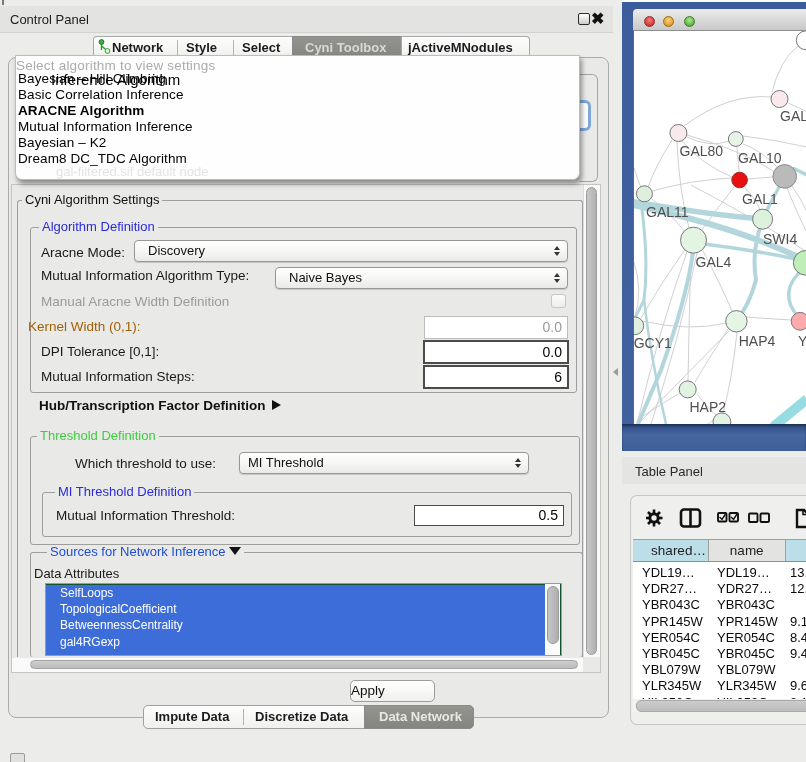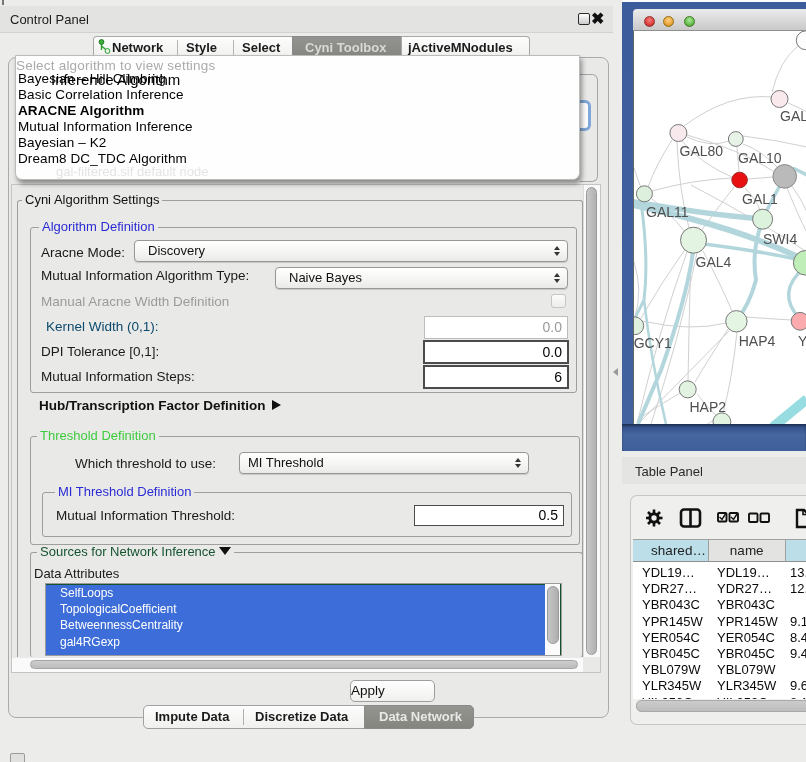--- a/index.html
+++ b/index.html
@@ -69,21 +69,21 @@
       <i class="up"></i>
       <i class="dn"></i>
     </span></div>
 <div class="lbl" style="left:41px;top:268px">Mutual Information Algorithm Type:</div>
 <div class="combo" style="left:275px;top:267px;width:291px;height:20px;line-height:20px"><span style="padding-left:13px">Naive Bayes</span><span class="ar">
       <i class="up"></i>
       <i class="dn"></i>
     </span></div>
 <div class="lbl" style="left:41px;top:294px;color:#9b9b9b">Manual Aracne Width Definition</div>
 <div class="abs" style="left:551px;top:294px;width:13px;height:12px;border:1px solid #c6c6c6;border-radius:3px;background:linear-gradient(#fcfcfc,#ededeb)"></div>
-<div class="lbl" style="left:46px;top:319px;color:#0c4a6e">Kernel Width (0,1):</div>
+<div class="lbl" style="left:28px;top:319px;color:#a16207">Kernel Width (0,1):</div>
 <div class="fld" style="left:424px;top:316px;width:144px;height:23px;border:1px solid #bdbdbd;color:#9a9a9a;line-height:21px">0.0</div>
 <div class="lbl" style="left:41px;top:344px">DPI Tolerance [0,1]:</div>
 <div class="fld" style="left:423px;top:340px;width:146px;height:24px;border:2px solid #4b4b4b;color:#000;line-height:20px">0.0</div>
 <div class="lbl" style="left:41px;top:369px">Mutual Information Steps:</div>
 <div class="fld" style="left:423px;top:365px;width:146px;height:24px;border:2px solid #4b4b4b;color:#000;line-height:20px">6</div>
 
 <div class="abs" style="left:39px;top:398px;font-size:13.5px;font-weight:bold;color:#111">Hub/Transcription Factor Definition</div>
 <div class="abs" style="left:272px;top:400px;width:0;height:0;border-top:5.5px solid transparent;border-bottom:5.5px solid transparent;border-left:9px solid #111"></div>
 
 <div class="group" style="left:30px;top:436px;width:548px;height:107px">
@@ -95,21 +95,21 @@
       <i class="dn"></i>
     </span></div>
 
 <div class="group" style="left:42px;top:492px;width:528px;height:43px">
   <span class="gt" style="left:12px;color:#2b2bd6">MI Threshold Definition</span>
 </div>
 <div class="lbl" style="left:56px;top:508px">Mutual Information Threshold:</div>
 <div class="fld" style="left:414px;top:505px;width:150px;height:21px;border:1.5px solid #4b4b4b;color:#000;line-height:18px">0.5</div>
 
 <div class="group" style="left:30px;top:552px;width:551px;height:104px;border-bottom:none">
-  <span class="gt" style="left:6px;color:#14532d">Sources for Network Inference <span style="display:inline-block;width:0;height:0;border-left:6.5px solid transparent;border-right:6.5px solid transparent;border-top:8px solid #111;vertical-align:1px"></span></span>
+  <span class="gt" style="left:16px;color:#1d4ed8">Sources for Network Inference <span style="display:inline-block;width:0;height:0;border-left:6.5px solid transparent;border-right:6.5px solid transparent;border-top:8px solid #111;vertical-align:1px"></span></span>
 </div>
 <div class="lbl" style="left:34px;top:566px;font-size:13px">Data Attributes</div>
 
 <div class="abs" style="left:45px;top:583px;width:517px;height:73px;background:#14532d;border:1px solid #9b9b9b;box-sizing:border-box;overflow:hidden">
   <div style="position:absolute;left:0;top:1px;width:499px;height:80px;background:#3D6DD8;color:#fff;font-size:12px;line-height:16.2px;padding-left:14px;box-sizing:border-box">SelfLoops<br>TopologicalCoefficient<br>BetweennessCentrality<br>gal4RGexp</div>
   <div style="position:absolute;right:1px;top:0;width:15px;height:71px;background:#fbfbfb"></div>
   <div style="position:absolute;right:2px;top:2px;width:12px;height:58px;background:linear-gradient(90deg,#c6c6c6,#aeaeae);border:1px solid #9b9b9b;border-radius:6px;box-sizing:border-box"></div>
 </div>
 
 <div class="abs" style="left:350px;top:680px;width:85px;height:22px;background:linear-gradient(#ffffff,#f0f0ee);border:1px solid #9d9d9d;border-radius:5px;box-sizing:border-box;text-align:left;font-size:13.5px;line-height:20px;color:#111">Apply</div>

